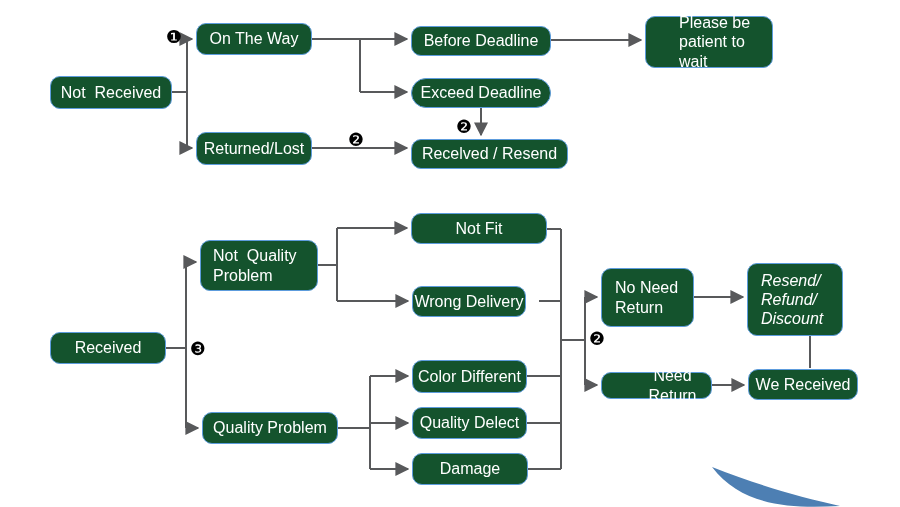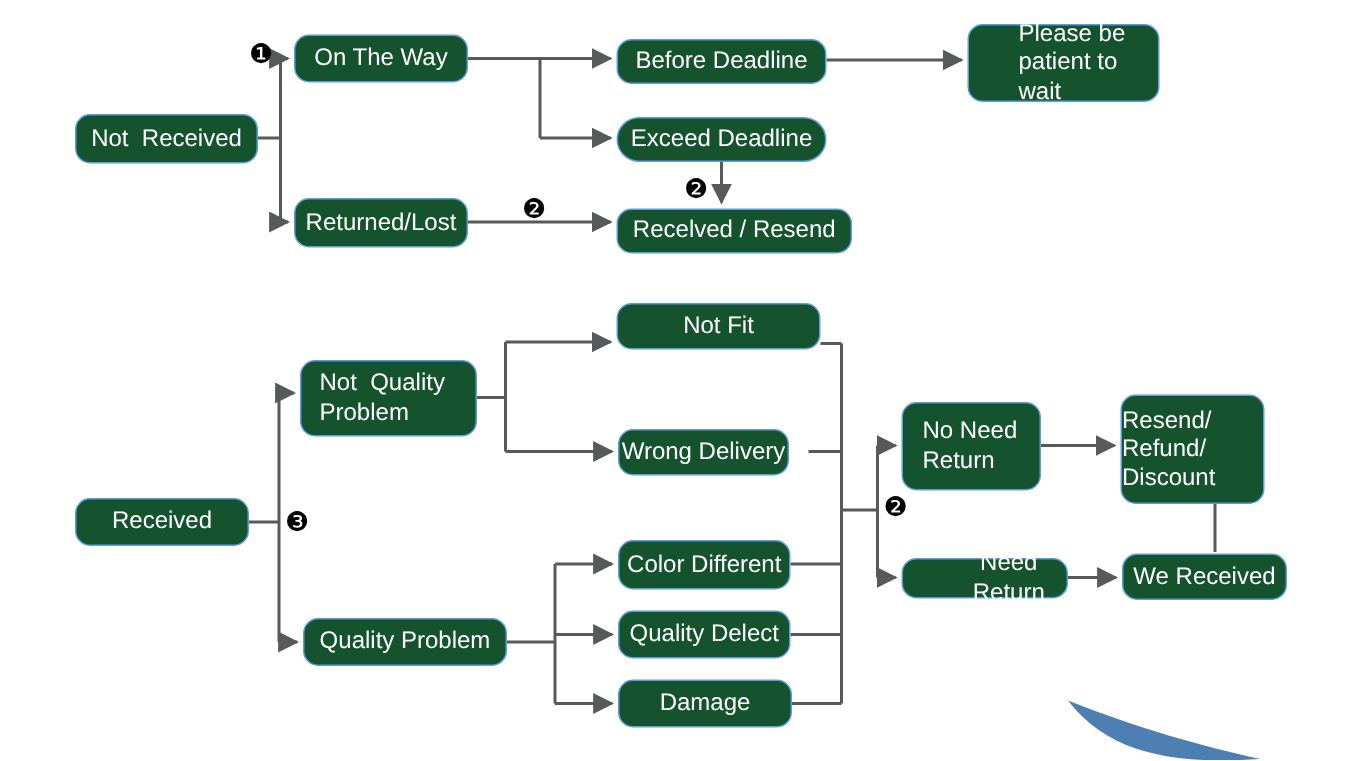--- a/index.html
+++ b/index.html
@@ -103,28 +103,28 @@
   <div class="node" style="left:411px; top:26px;  width:140px; height:30px;">Before Deadline</div>
   <div class="node" style="left:411px; top:78px;  width:140px; height:30px;border-radius:15px;">Exceed Deadline</div>
   <div class="node left" style="left:645px; top:16px; width:128px; height:52px; padding-left:33px;">Please be
 patient to wait</div>
   <div class="node" style="left:411px; top:139px; width:157px; height:30px;">Recelved / Resend</div>
 
   <div class="node" style="left:50px;  top:332px; width:116px; height:32px;">Received</div>
   <div class="node left" style="left:200px; top:240px; width:118px; height:51px; padding-left:12px;">Not  Quality
 Problem</div>
   <div class="node" style="left:202px; top:412px; width:136px; height:32px;">Quality Problem</div>
-  <div class="node" style="left:411px; top:202px; width:136px; height:31px;">Not Fit</div>
+  <div class="node" style="left:411px; top:213px; width:136px; height:31px;">Not Fit</div>
   <div class="node" style="left:412px; top:286px; width:114px; height:31px;">Wrong Delivery</div>
   <div class="node" style="left:412px; top:360px; width:115px; height:33px;">Color Different</div>
   <div class="node" style="left:412px; top:407px; width:115px; height:32px;">Quality Delect</div>
   <div class="node" style="left:412px; top:453px; width:116px; height:32px;">Damage</div>
   <div class="node left" style="left:601px; top:268px; width:93px;  height:59px; padding-left:13px;">No Need
 Return</div>
-  <div class="node left" style="left:747px; top:263px; width:96px;  height:73px; ">Resend/
+  <div class="node left" style="left:747px; top:263px; width:96px;  height:73px; padding-left:13px;font-style:italic;">Resend/
 Refund/
 Discount</div>
   <div class="node" style="left:601px; top:372px; width:111px; height:27px;padding-left:32px;">Need Return</div>
   <div class="node" style="left:748px; top:369px; width:110px; height:31px;">We Received</div>
 
   <span class="marker" style="left:166px; top:28px;">❶</span>
   <span class="marker" style="left:348px; top:131px;">❷</span>
   <span class="marker" style="left:456px; top:118px;">❷</span>
   <span class="marker" style="left:190px; top:340px;">❸</span>
   <span class="marker" style="left:589px; top:330px;">❷</span>

